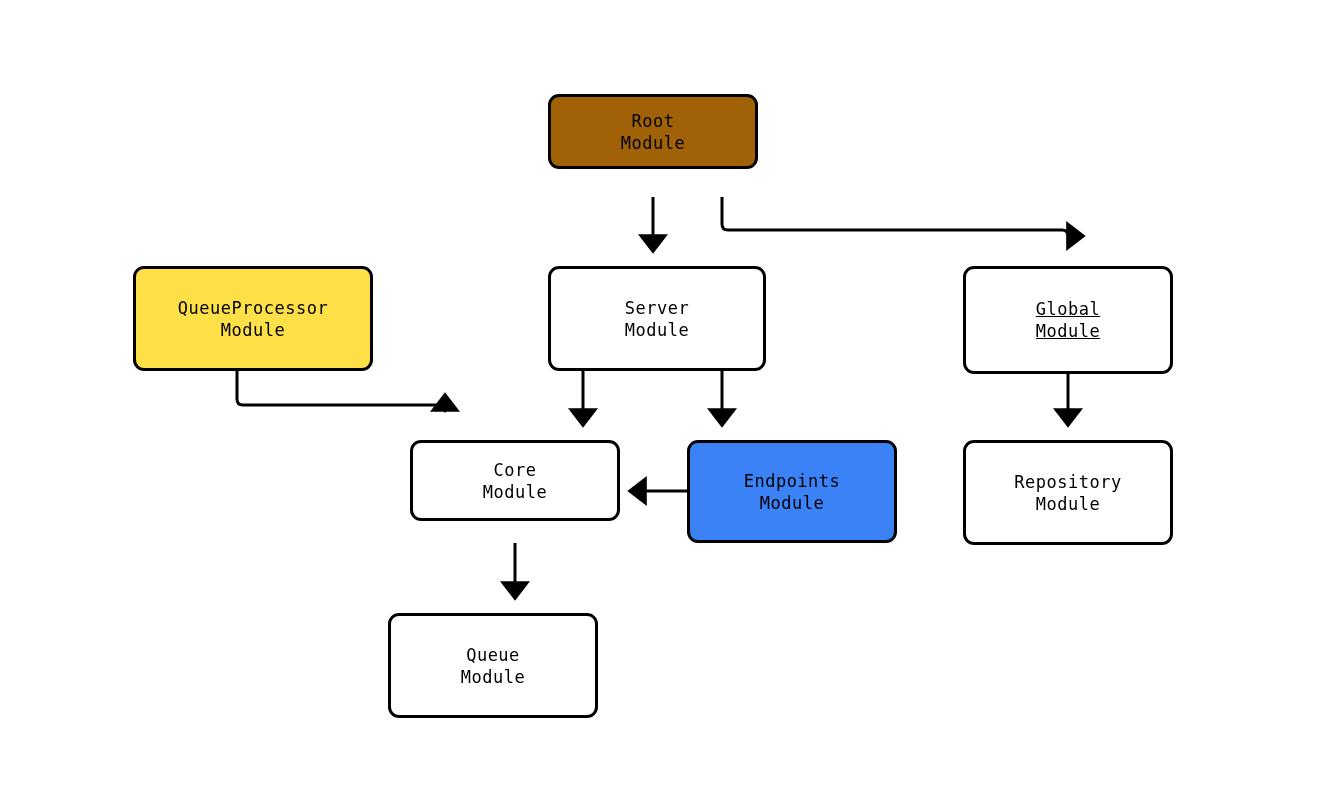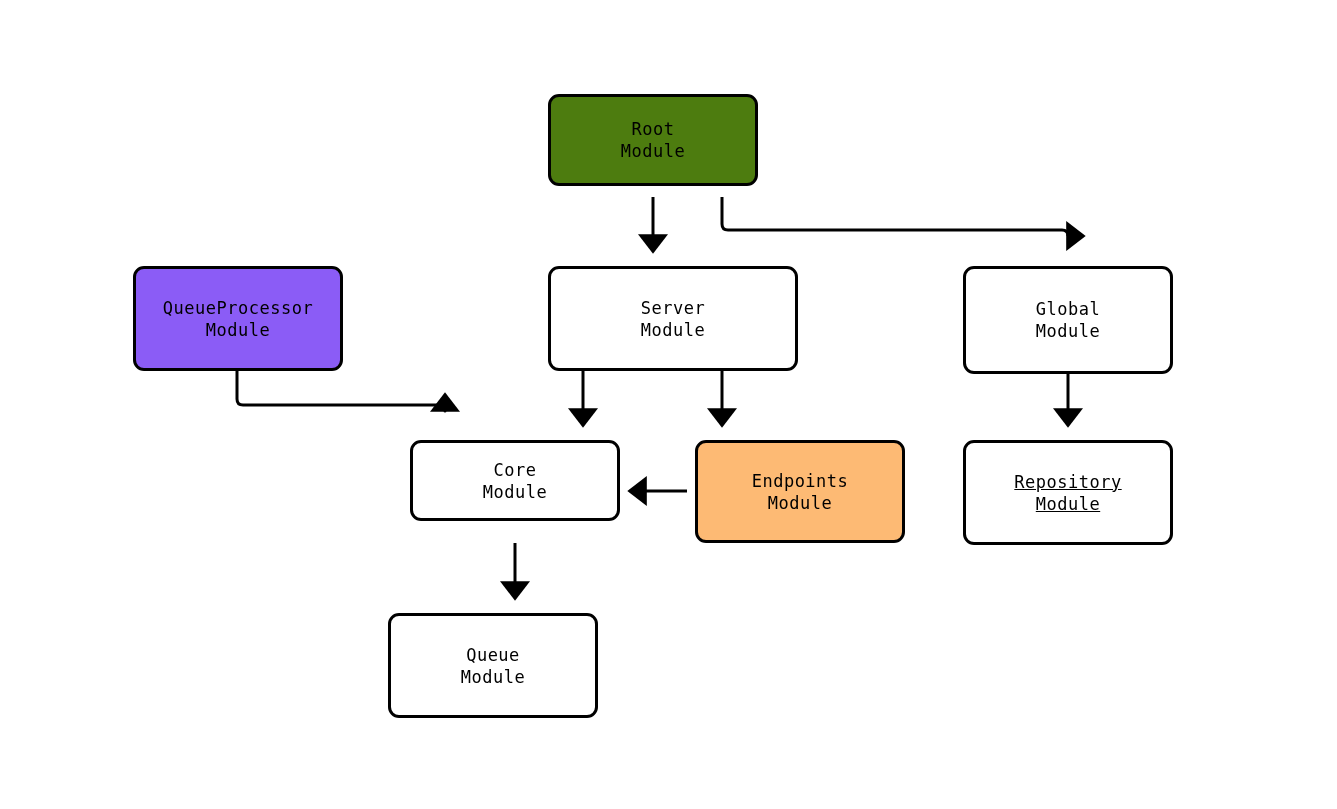--- a/index.html
+++ b/index.html
@@ -61,45 +61,45 @@
         <path d="M 237 371 L 237 399 Q 237 405 243 405 L 439 405 Q 445 405 445 411 L 445 410" marker-end="url(#arrow-down)" stroke="#000000" stroke-width="3" fill="none"></path>
         <path d="M 583 371 L 583 410" marker-end="url(#arrow-down)" stroke="#000000" stroke-width="3" fill="none"></path>
         <path d="M 722 371 L 722 410" marker-end="url(#arrow-down)" stroke="#000000" stroke-width="3" fill="none"></path>
         <path d="M 687 491 L 645 491" marker-end="url(#arrow-down)" stroke="#000000" stroke-width="3" fill="none"></path>
         <path d="M 1068 374 L 1068 410" marker-end="url(#arrow-down)" stroke="#000000" stroke-width="3" fill="none"></path>
         <path d="M 515 543 L 515 583" marker-end="url(#arrow-down)" stroke="#000000" stroke-width="3" fill="none"></path>
       </g>
   </svg>
 
   <div id="nodes-group">
-      <div class="node" style="left: 548px; top: 94px; width: 210px; height: 92px; border-width: 3px; border-color: rgb(0, 0, 0); border-radius: 11px; background: #4d7c0f;">
+      <div class="node" style="left: 548px; top: 94px; width: 210px; height: 75px; border-width: 3px; border-color: rgb(0, 0, 0); border-radius: 11px; background: #a16207;">
         <div class="node-line" style="color: rgb(0, 0, 0);">Root</div>
         <div class="node-line" style="color: rgb(0, 0, 0);">Module</div>
       </div>
-      <div class="node" style="left: 133px; top: 266px; width: 210px; height: 105px; border-width: 3px; border-color: rgb(0, 0, 0); border-radius: 11px; background: #8b5cf6;">
+      <div class="node" style="left: 133px; top: 266px; width: 240px; height: 105px; border-width: 3px; border-color: rgb(0, 0, 0); border-radius: 11px; background: #fde047;">
         <div class="node-line" style="color: rgb(0, 0, 0);">QueueProcessor</div>
         <div class="node-line" style="color: rgb(0, 0, 0);">Module</div>
       </div>
-      <div class="node" style="left: 548px; top: 266px; width: 250px; height: 105px; border-width: 3px; border-color: rgb(0, 0, 0); border-radius: 11px; background: rgb(255, 255, 255);">
+      <div class="node" style="left: 548px; top: 266px; width: 218px; height: 105px; border-width: 3px; border-color: rgb(0, 0, 0); border-radius: 11px; background: rgb(255, 255, 255);">
         <div class="node-line" style="color: rgb(0, 0, 0);">Server</div>
         <div class="node-line" style="color: rgb(0, 0, 0);">Module</div>
       </div>
-      <div class="node" style="left: 963px; top: 266px; width: 210px; height: 108px; border-width: 3px; border-color: rgb(0, 0, 0); border-radius: 11px; background: rgb(255, 255, 255);">
+      <div class="node" style="left: 963px; top: 266px; width: 210px; height: 108px; border-width: 3px; border-color: rgb(0, 0, 0); border-radius: 11px; background: rgb(255, 255, 255); text-decoration: underline;">
         <div class="node-line" style="color: rgb(0, 0, 0);">Global</div>
         <div class="node-line" style="color: rgb(0, 0, 0);">Module</div>
       </div>
       <div class="node" style="left: 410px; top: 440px; width: 210px; height: 81px; border-width: 3px; border-color: rgb(0, 0, 0); border-radius: 11px; background: rgb(255, 255, 255);">
         <div class="node-line" style="color: rgb(0, 0, 0);">Core</div>
         <div class="node-line" style="color: rgb(0, 0, 0);">Module</div>
       </div>
-      <div class="node" style="left: 687px; top: 440px; width: 210px; height: 103px; border-width: 3px; border-color: rgb(0, 0, 0); border-radius: 11px; background: #fdba74; margin-left: 8px;">
+      <div class="node" style="left: 687px; top: 440px; width: 210px; height: 103px; border-width: 3px; border-color: rgb(0, 0, 0); border-radius: 11px; background: #3b82f6;">
         <div class="node-line" style="color: rgb(0, 0, 0);">Endpoints</div>
         <div class="node-line" style="color: rgb(0, 0, 0);">Module</div>
       </div>
-      <div class="node" style="left: 963px; top: 440px; width: 210px; height: 105px; border-width: 3px; border-color: rgb(0, 0, 0); border-radius: 11px; background: rgb(255, 255, 255); text-decoration: underline;">
+      <div class="node" style="left: 963px; top: 440px; width: 210px; height: 105px; border-width: 3px; border-color: rgb(0, 0, 0); border-radius: 11px; background: rgb(255, 255, 255);">
         <div class="node-line" style="color: rgb(0, 0, 0);">Repository</div>
         <div class="node-line" style="color: rgb(0, 0, 0);">Module</div>
       </div>
       <div class="node" style="left: 388px; top: 613px; width: 210px; height: 105px; border-width: 3px; border-color: rgb(0, 0, 0); border-radius: 11px; background: rgb(255, 255, 255);">
         <div class="node-line" style="color: rgb(0, 0, 0);">Queue</div>
         <div class="node-line" style="color: rgb(0, 0, 0);">Module</div>
       </div>
     </div>
 
 </div>

